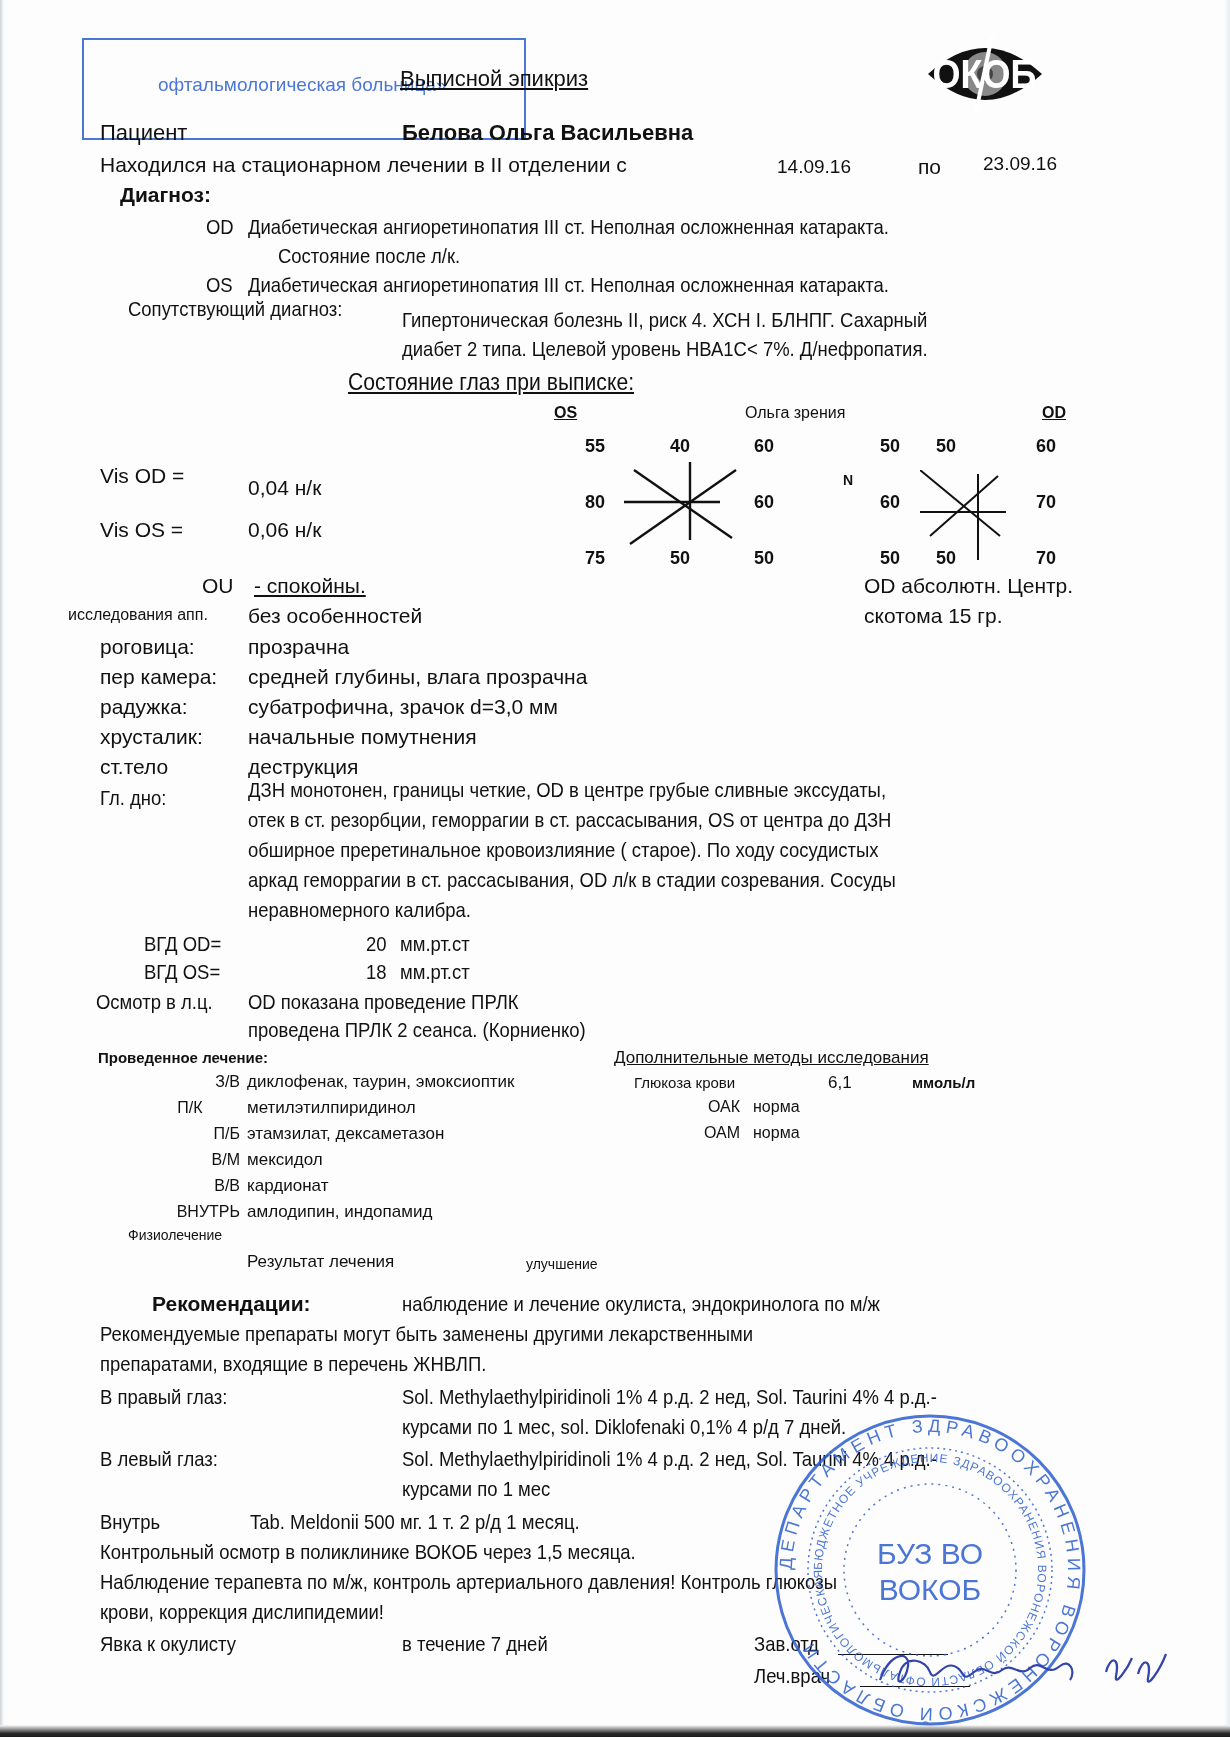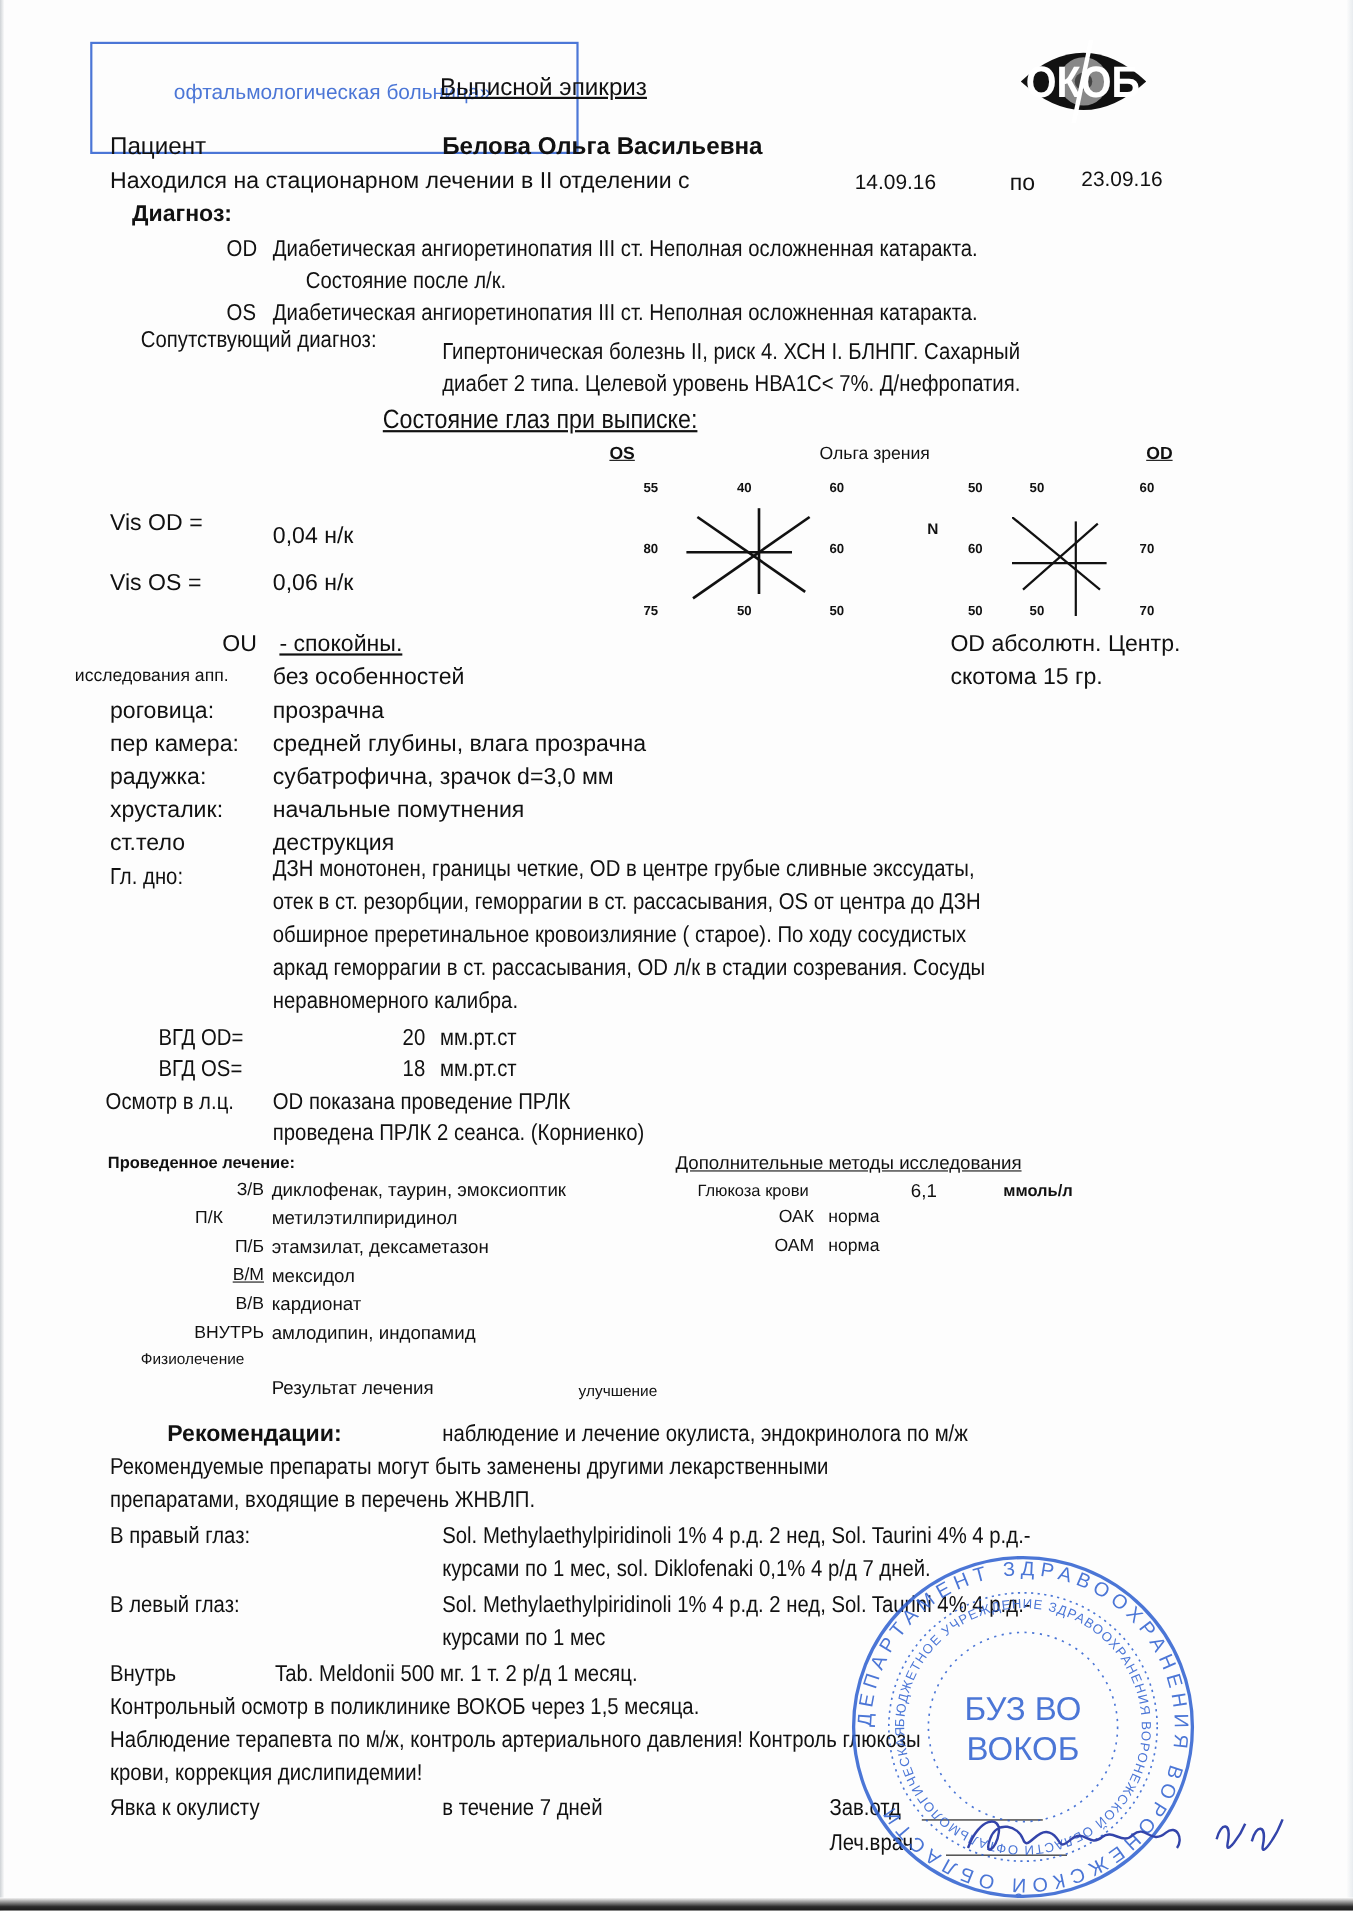--- a/index.html
+++ b/index.html
@@ -36,21 +36,21 @@
   .stamp-rect .l3 { position: absolute; left: 4px; top: 68px; font-size: 19px; }
 
   
   .logo { position: absolute; left: 926px; top: 36px; width: 118px; height: 76px; }
 
   
   .stamp-round { position: absolute; left: 770px; top: 1410px; width: 320px; height: 320px; opacity: 0.85; }
 
   
   .vf { position: absolute; }
-  .vf-num { position: absolute; font-size: 12px; font-weight: bold; }
+  .vf-num { position: absolute; font-size: 18px; font-weight: bold; }
 
   .signature { position: absolute; left: 870px; top: 1632px; width: 320px; height: 70px; }
 </style>
 </head>
 <body>
 
 <div class="edge-left"></div>
 <div class="edge-right"></div>
 <div class="edge-bottom"></div>
 
@@ -174,21 +174,21 @@
 <div class="abs t20 narrow" style="left:248px; top:990px;">OD показана проведение ПРЛК</div>
 <div class="abs t20 narrow" style="left:248px; top:1018px;">проведена ПРЛК 2 сеанса. (Корниенко)</div>
 
 <div class="abs t15 b" style="left:98px; top:1049px;">Проведенное лечение:</div>
 <div class="abs t16 r" style="left:140px; top:1073px; width:100px;">З/В</div>
 <div class="abs t16" style="left:247px; top:1072px; font-size:17px;">диклофенак, таурин, эмоксиоптик</div>
 <div class="abs t16 r" style="left:140px; top:1099px; width:100px;text-align:center;">П/К</div>
 <div class="abs t16" style="left:247px; top:1098px; font-size:17px;">метилэтилпиридинол</div>
 <div class="abs t16 r" style="left:140px; top:1125px; width:100px;">П/Б</div>
 <div class="abs t16" style="left:247px; top:1124px; font-size:17px;">этамзилат, дексаметазон</div>
-<div class="abs t16 r" style="left:140px; top:1151px; width:100px;text-decoration:underline;">В/М</div>
+<div class="abs t16 r" style="left:140px; top:1151px; width:100px;">В/М</div>
 <div class="abs t16" style="left:247px; top:1150px; font-size:17px;">мексидол</div>
 <div class="abs t16 r" style="left:140px; top:1177px; width:100px;">В/В</div>
 <div class="abs t16" style="left:247px; top:1176px; font-size:17px;">кардионат</div>
 <div class="abs t16 r" style="left:140px; top:1203px; width:100px;">ВНУТРЬ</div>
 <div class="abs t16" style="left:247px; top:1202px; font-size:17px;">амлодипин, индопамид</div>
 <div class="abs t14" style="left:128px; top:1227px;">Физиолечение</div>
 <div class="abs t16" style="left:247px; top:1252px; font-size:17px;">Результат лечения</div>
 <div class="abs t14" style="left:526px; top:1256px;">улучшение</div>
 
 <div class="abs t16 u" style="left:614px; top:1048px; font-size:17px;">Дополнительные методы исследования</div>

